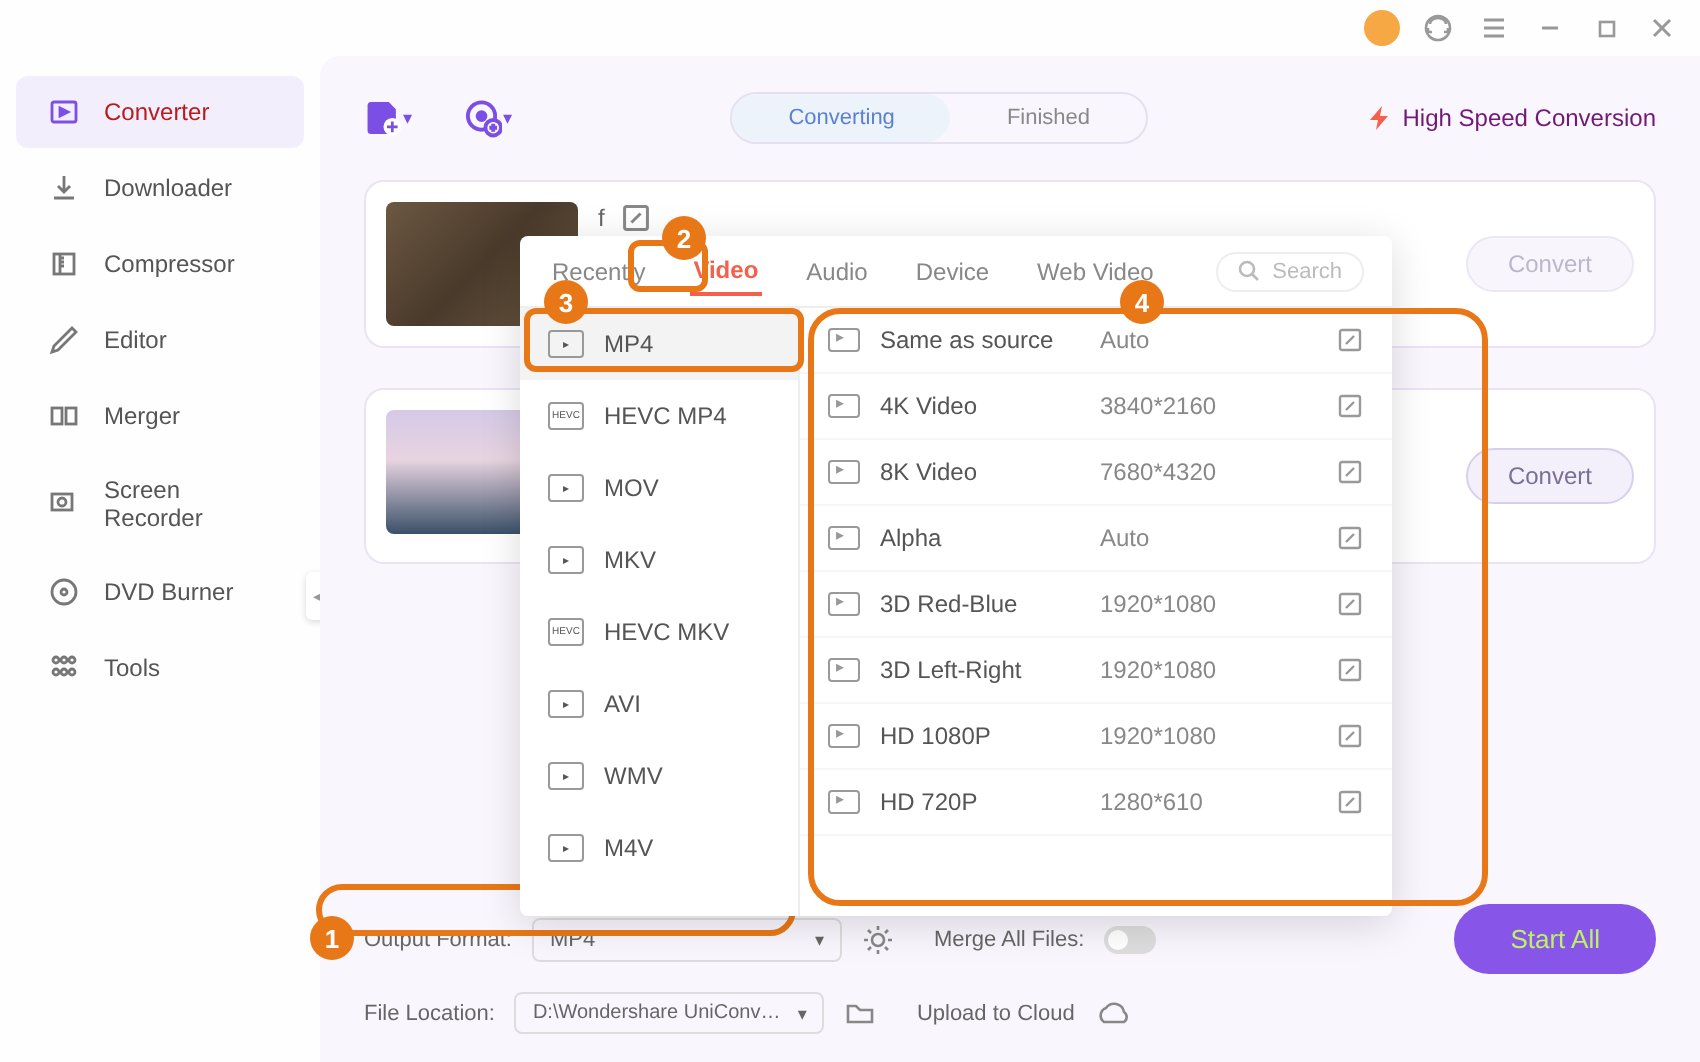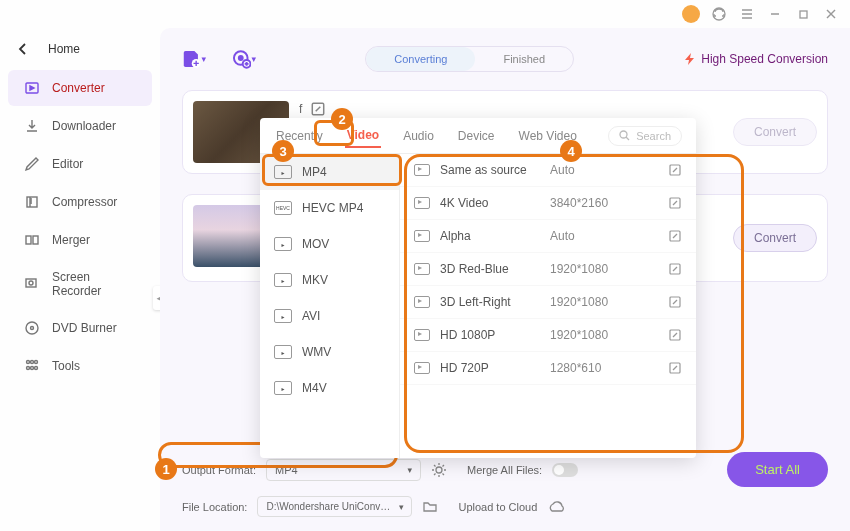--- a/index.html
+++ b/index.html
@@ -90,59 +90,53 @@
   <div class="tb-btn">
       <svg width="12" height="12" viewBox="0 0 12 12" stroke="#999" stroke-width="1.5">
         <line x1="2" y1="2" x2="10" y2="10"></line>
         <line x1="10" y1="2" x2="2" y2="10"></line>
       </svg>
     </div>
 </div>
 
 <div class="container">
   <div class="sidebar">
-    <div class="back-home">
-      <svg viewBox="0 0 14 14" stroke="#333" stroke-width="1.8" fill="none">
-          <polyline points="9,2 4,7 9,12"></polyline>
-        </svg>
-      <span>Home</span>
-    </div>
     <div class="side-item active">
       <span class="side-icon">
           <svg width="16" height="16" viewBox="0 0 16 16" fill="none" stroke="#7b4ee6" stroke-width="1.4">
             <rect x="2" y="3" width="12" height="10" rx="1"></rect>
             <polygon points="6,6 6,10 10,8" fill="#7b4ee6"></polygon>
           </svg>
         </span>
       <span>Converter</span>
     </div>
     <div class="side-item">
       <span class="side-icon">
           <svg width="16" height="16" viewBox="0 0 16 16" fill="none" stroke="#777" stroke-width="1.4">
             <path d="M8 2v8M5 7l3 3 3-3M3 13h10"></path>
           </svg>
         </span>
       <span>Downloader</span>
     </div>
     <div class="side-item">
       <span class="side-icon">
           <svg width="16" height="16" viewBox="0 0 16 16" fill="none" stroke="#777" stroke-width="1.4">
-            <path d="M12 2l2 2L5 13l-3 1 1-3z"></path>
-          </svg>
-        </span>
-      <span>Editor</span>
-    </div>
-    <div class="side-item">
-      <span class="side-icon">
-          <svg width="16" height="16" viewBox="0 0 16 16" fill="none" stroke="#777" stroke-width="1.4">
             <rect x="3" y="3" width="10" height="10"></rect>
             <path d="M6 3v10M6 5h2M6 7h2M6 9h2"></path>
           </svg>
         </span>
       <span>Compressor</span>
+    </div>
+    <div class="side-item">
+      <span class="side-icon">
+          <svg width="16" height="16" viewBox="0 0 16 16" fill="none" stroke="#777" stroke-width="1.4">
+            <path d="M12 2l2 2L5 13l-3 1 1-3z"></path>
+          </svg>
+        </span>
+      <span>Editor</span>
     </div>
     <div class="side-item">
       <span class="side-icon">
           <svg width="16" height="16" viewBox="0 0 16 16" fill="none" stroke="#777" stroke-width="1.4">
             <rect x="2" y="4" width="5" height="8"></rect>
             <rect x="9" y="4" width="5" height="8"></rect>
           </svg>
         </span>
       <span>Merger</span>
     </div>
@@ -318,20 +312,24 @@
         </div>
       <div class="fmt-item">
           <span class="fmt-icon">▸</span>
           <span>MOV</span>
         </div>
       <div class="fmt-item">
           <span class="fmt-icon">▸</span>
           <span>MKV</span>
         </div>
       <div class="fmt-item">
+          <span class="fmt-icon" style="font-size:5px">HEVC</span>
+          <span>HEVC MKV</span>
+        </div>
+      <div class="fmt-item">
           <span class="fmt-icon">▸</span>
           <span>AVI</span>
         </div>
       <div class="fmt-item">
           <span class="fmt-icon">▸</span>
           <span>WMV</span>
         </div>
       <div class="fmt-item">
           <span class="fmt-icon">▸</span>
           <span>M4V</span>
@@ -344,20 +342,29 @@
           <span class="preset-res">Auto</span>
           <svg class="preset-edit" viewBox="0 0 14 14" fill="none" stroke="#999" stroke-width="1.2">
             <rect x="2" y="2" width="10" height="10" rx="1"></rect>
             <path d="M5 9l4-4"></path>
           </svg>
         </div>
       <div class="preset-row">
           <span class="preset-icon"></span>
           <span class="preset-name">4K Video</span>
           <span class="preset-res">3840*2160</span>
+          <svg class="preset-edit" viewBox="0 0 14 14" fill="none" stroke="#999" stroke-width="1.2">
+            <rect x="2" y="2" width="10" height="10" rx="1"></rect>
+            <path d="M5 9l4-4"></path>
+          </svg>
+        </div>
+      <div class="preset-row">
+          <span class="preset-icon"></span>
+          <span class="preset-name">8K Video</span>
+          <span class="preset-res">7680*4320</span>
           <svg class="preset-edit" viewBox="0 0 14 14" fill="none" stroke="#999" stroke-width="1.2">
             <rect x="2" y="2" width="10" height="10" rx="1"></rect>
             <path d="M5 9l4-4"></path>
           </svg>
         </div>
       <div class="preset-row">
           <span class="preset-icon"></span>
           <span class="preset-name">Alpha</span>
           <span class="preset-res">Auto</span>
           <svg class="preset-edit" viewBox="0 0 14 14" fill="none" stroke="#999" stroke-width="1.2">

